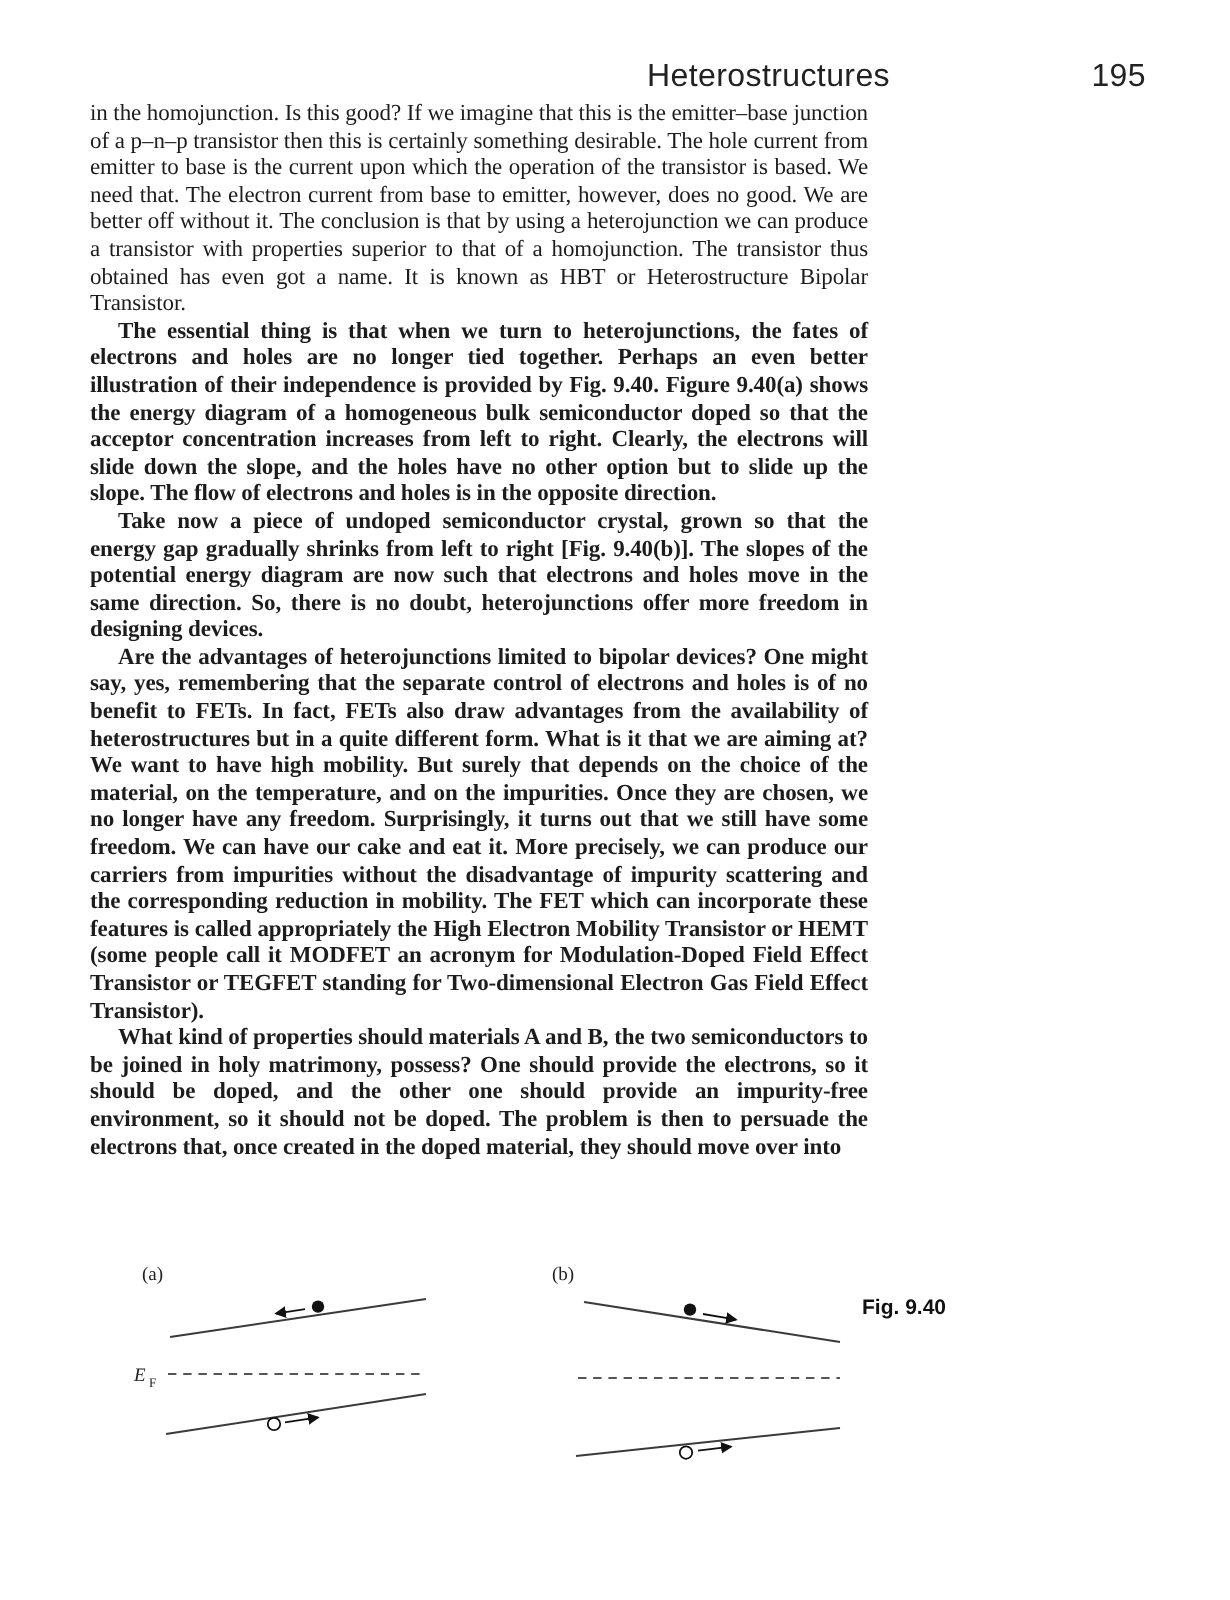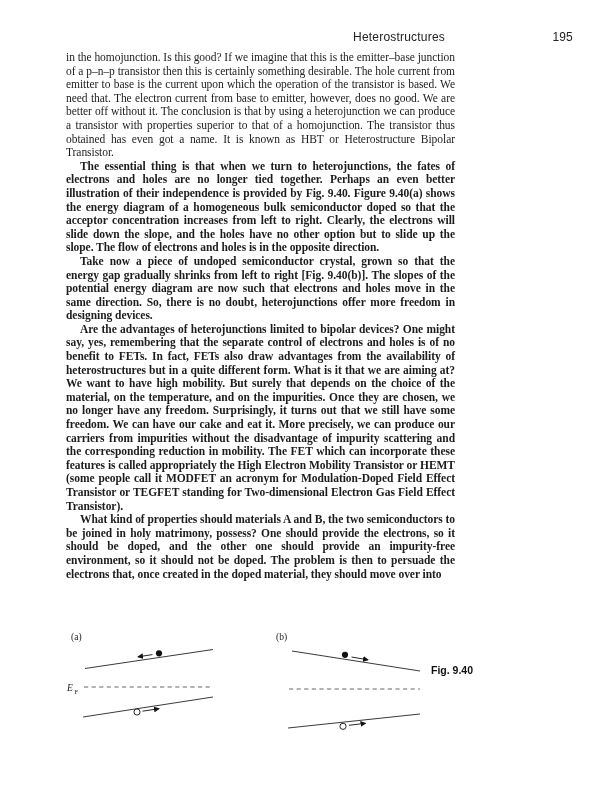--- a/index.html
+++ b/index.html
@@ -9,47 +9,47 @@
     height: 800px;
     background: #ffffff;
     overflow: hidden;
     font-family: "Liberation Serif", serif;
     color: #1c1c1c;
   }
   .running-head {
     position: absolute;
     top: 30px;
     font-family: "Liberation Sans", sans-serif;
-    font-size: 12px;
+    font-size: 16px;
     color: #222;
     letter-spacing: 0.2px;
   }
   .head-title { right: 170px; }
   .head-pagenum { right: 42px; }
   .body-text {
     position: absolute;
-    left: 66px;
+    left: 45px;
     top: 51px;
     width: 389px;
     font-size: 11.5px;
     line-height: 13.6px;
     text-align: justify;
     letter-spacing: -0.05px;
   }
   .body-text p { margin: 0; }
   .body-text p.indent { text-indent: 14px; font-weight: bold; }
   .figure-svg {
     position: absolute;
     left: 55px;
     top: 628px;
   }
   .fig-caption {
     position: absolute;
     left: 431px;
-    top: 664px;
+    top: 648px;
     width: 140px;
   }
   .fig-caption .cap-title {
     font-family: "Liberation Sans", sans-serif;
     font-weight: bold;
     font-size: 10.5px;
     color: #111;
     margin-bottom: 3px;
   }
   .fig-caption .cap-body {

